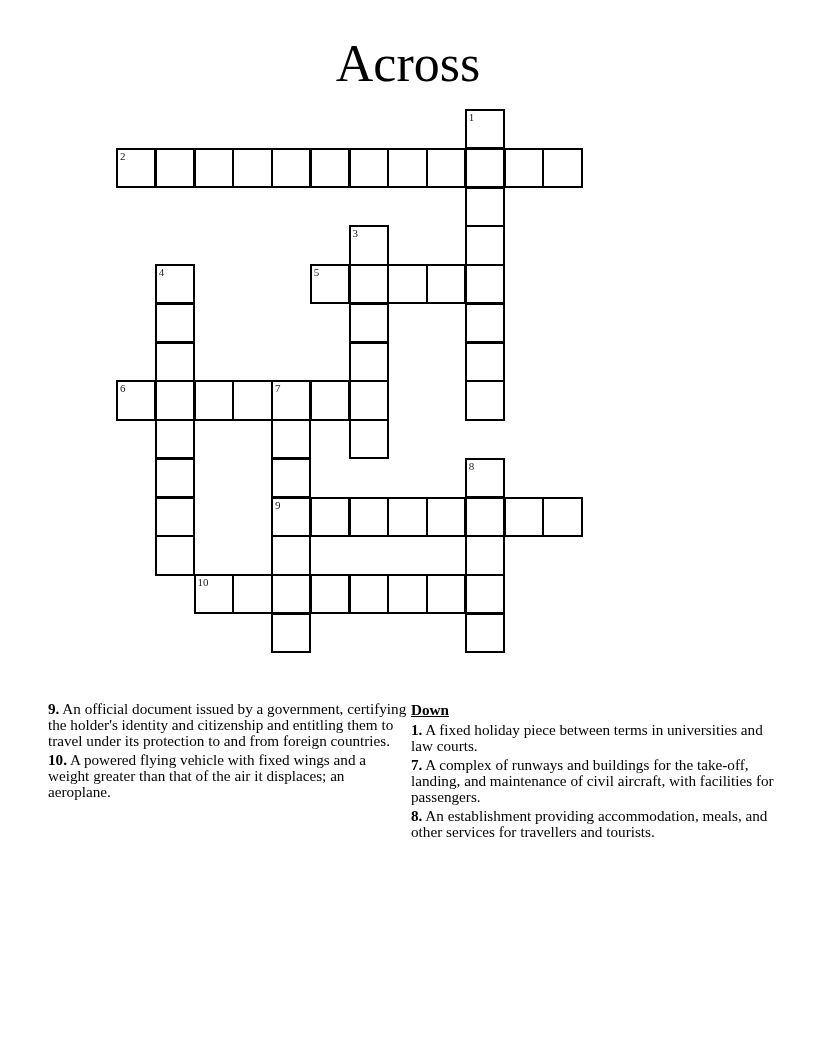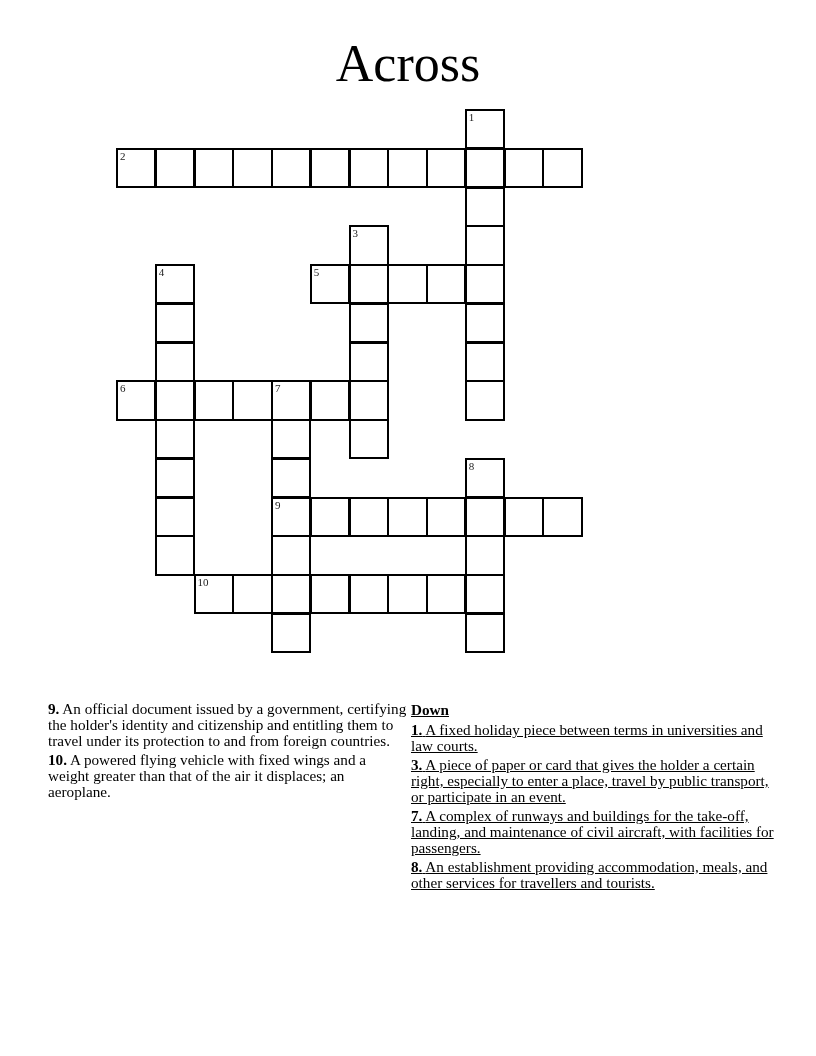--- a/index.html
+++ b/index.html
@@ -7,21 +7,21 @@
          font-family: "Liberation Serif", "DejaVu Serif", serif; color: #000; }
   .title { position: absolute; top: 32px; left: 0; width: 816px; text-align: center;
            font-size: 52px; line-height: 64px; font-weight: normal; }
   .grid { position: absolute; left: 0; top: 0; width: 816px; height: 680px; }
   .cell { position: absolute; width: 38.75px; height: 38.75px; box-sizing: border-box;
           border: 2px solid #000; background: #fff; margin-left: -1px; margin-top: -1px; }
   .cell .num { position: absolute; top: 1px; left: 2px; font-size: 11px; line-height: 11px;
                color: #222; }
   .clues { position: absolute; top: 701px; font-size: 15.2px; line-height: 16px; }
   .clues.across { left: 48px; width: 360px; }
-  .clues.down { left: 411px; width: 370px; text-decoration: underline; }
+  .clues.down { left: 411px; width: 370px; }
   .clues h3 { margin: 0 0 3px 0; font-size: 15.2px; font-weight: bold; text-decoration: underline;
               line-height: 18px; }
   .clue { margin: 0 0 3px 0; }
   .clue b { font-weight: bold; }
 </style>
 </head>
 <body>
 
 <div class="title">Across</div>
 
@@ -113,16 +113,15 @@
   </div>
 
 <div class="clues across">
   <div class="clue"><b>9.</b> <span>An official document issued by a government, certifying the holder's identity and citizenship and entitling them to travel under its protection to and from foreign countries.</span></div>
   <div class="clue"><b>10.</b> <span>A powered flying vehicle with fixed wings and a weight greater than that of the air it displaces; an aeroplane.</span></div>
 </div>
 
 <div class="clues down">
   <h3>Down</h3>
   <div class="clue"><b>1.</b> <span>A fixed holiday piece between terms in universities and law courts.</span></div>
-  <div class="clue"><b>3.</b> <span>A piece of paper or card that gives the holder a certain right, especially to enter a place, travel by public transport, or participate in an event.</span></div>
   <div class="clue"><b>7.</b> <span>A complex of runways and buildings for the take-off, landing, and maintenance of civil aircraft, with facilities for passengers.</span></div>
   <div class="clue"><b>8.</b> <span>An establishment providing accommodation, meals, and other services for travellers and tourists.</span></div>
 </div>
 
 </body></html>

